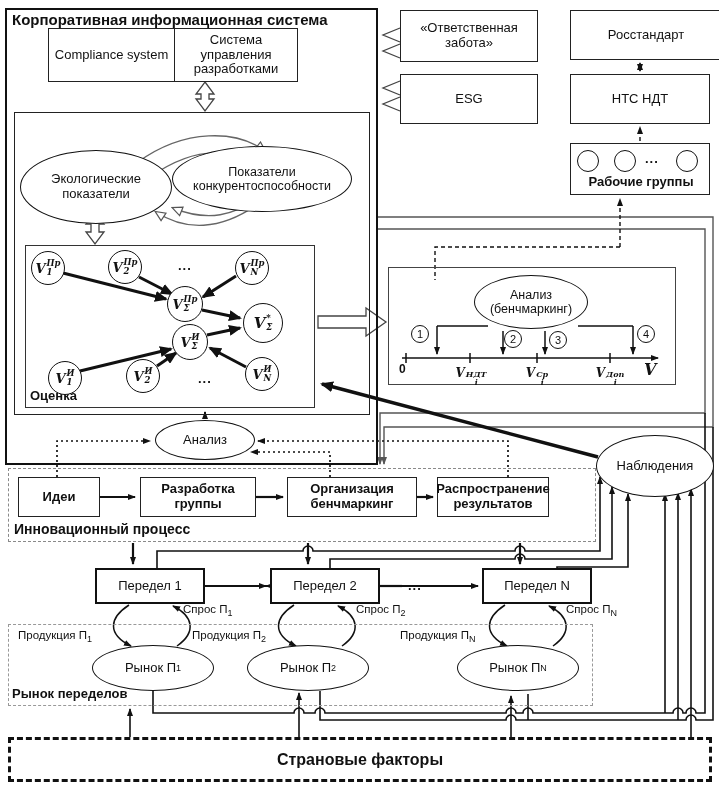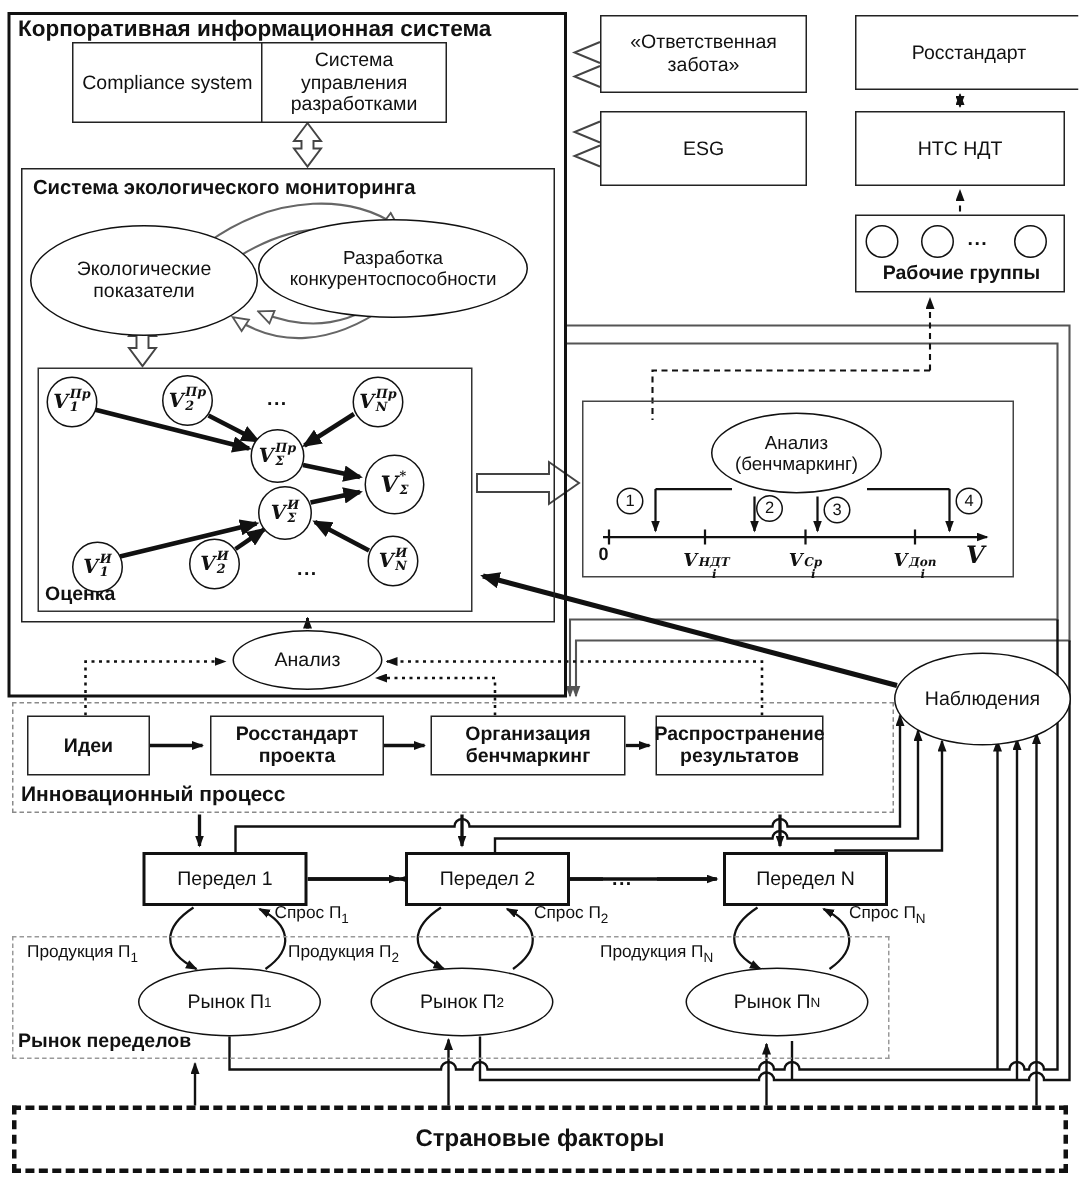--- a/index.html
+++ b/index.html
@@ -164,24 +164,23 @@
 
 <div class="abs frame" style="left:5px;top:8px;width:373px;height:457px;"></div>
 <div class="abs hdr" style="left:12px;top:11px;font-size:15px;">Корпоративная информационная система</div>
 
 <div class="abs" style="left:48px;top:28px;width:250px;height:52px;display:flex;">
   <div class="box" style="width:157px;height:52px;border-right:none;">Compliance system</div>
   <div class="box" style="width:153px;height:52px;">Система управления разработками</div>
 </div>
 
 <div class="abs frame-thin" style="left:14px;top:112px;width:356px;height:303px;"></div>
-<div class="abs hdr" style="left:22px;top:117px;font-size:13.5px;">Система экологического мониторинга</div>
 
 <div class="abs ell" style="left:20px;top:150px;width:152px;height:74px;font-size:13px;">Экологические показатели</div>
-<div class="abs ell" style="left:172px;top:146px;width:180px;height:66px;font-size:12.5px;">Разработка конкурентоспособности</div>
+<div class="abs ell" style="left:172px;top:146px;width:180px;height:66px;font-size:12.5px;">Показатели конкурентоспособности</div>
 
 <div class="abs frame-thin" style="left:25px;top:245px;width:290px;height:163px;border-color:#333;"></div>
 <div class="abs hdr" style="left:30px;top:388px;font-size:13px;">Оценка</div>
 
 <div class="abs vnode" style="left:31px;top:251px;width:34px;height:34px;">
   <span class="vb">V</span>
   <span class="vst">
         <span>Пр</span>
         <span>1</span>
       </span>
@@ -285,21 +284,21 @@
         <span>i</span>
       </span>
 </div>
 <div class="abs tick" style="left:644px;top:360px;">V</div>
 
 <div class="abs ell" style="left:596px;top:435px;width:118px;height:62px;">Наблюдения</div>
 
 <div class="abs dashed" style="left:8px;top:468px;width:588px;height:74px;"></div>
 <div class="abs hdr" style="left:14px;top:521px;">Инновационный процесс</div>
 <div class="abs box bold" style="left:18px;top:477px;width:82px;height:40px;">Идеи</div>
-<div class="abs box bold" style="left:140px;top:477px;width:116px;height:40px;">Росстандарт проекта</div>
+<div class="abs box bold" style="left:140px;top:477px;width:116px;height:40px;">Разработка группы</div>
 <div class="abs box bold" style="left:287px;top:477px;width:130px;height:40px;">Организация бенчмаркинг</div>
 <div class="abs box bold" style="left:437px;top:477px;width:112px;height:40px;">Распространение результатов</div>
 
 <div class="abs box thick" style="left:95px;top:568px;width:110px;height:36px;">Передел 1</div>
 <div class="abs box thick" style="left:270px;top:568px;width:110px;height:36px;">Передел 2</div>
 <div class="abs dots" style="left:408px;top:578px;">...</div>
 <div class="abs box thick" style="left:482px;top:568px;width:110px;height:36px;">Передел N</div>
 
 <div class="abs lbl" style="left:183px;top:603px;">
   <span>Спрос П</span><sub>1</sub>

